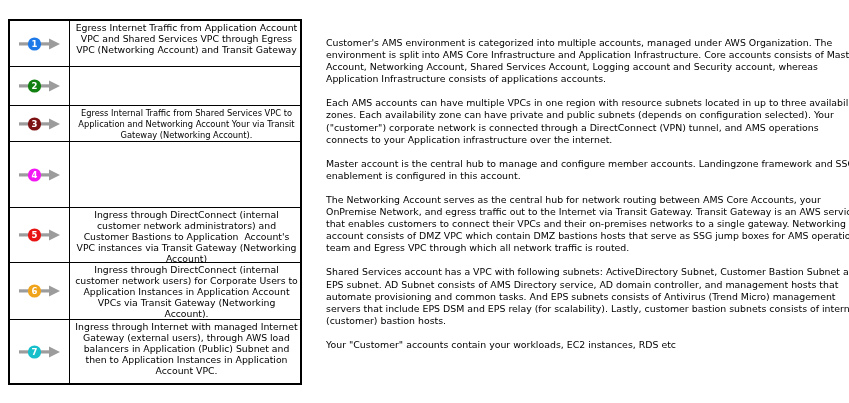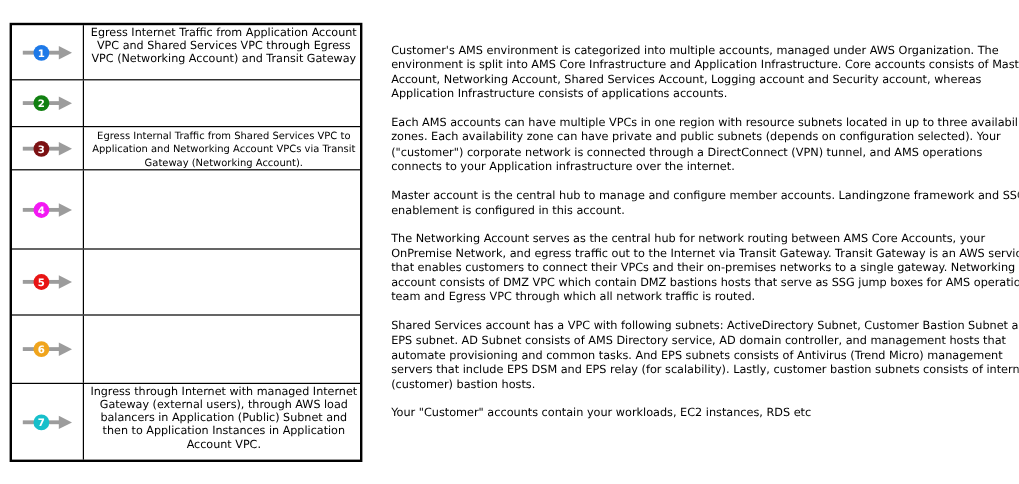--- a/index.html
+++ b/index.html
@@ -114,51 +114,53 @@
       </div>
       <div class="legend-row">
         <div class="icon-cell">
           <svg class="arrow-icon" width="44" height="18" viewBox="0 0 44 18">
             <rect class="shaft" x="1" y="7.3" width="31" height="3.2"></rect>
             <polygon class="head" points="31,3.4 42,9 31,14.6"></polygon>
             <circle cx="16.5" cy="9" r="6.6" fill="#7c1113"></circle>
             <text x="16.5" y="12.1" class="circle-num">3</text>
           </svg>
         </div>
-        <div class="text-cell">Egress Internal Traffic from Shared Services VPC to Application and Networking Account VPCs via Transit Gateway (Networking Account).</div>
+        <div class="text-cell">Egress Internal Traffic from Shared Services VPC to Application and Networking Account Your via Transit Gateway (Networking Account).</div>
       </div>
       <div class="legend-row">
         <div class="icon-cell">
           <svg class="arrow-icon" width="44" height="18" viewBox="0 0 44 18">
             <rect class="shaft" x="1" y="7.3" width="31" height="3.2"></rect>
             <polygon class="head" points="31,3.4 42,9 31,14.6"></polygon>
             <circle cx="16.5" cy="9" r="6.6" fill="#f318f3"></circle>
             <text x="16.5" y="12.1" class="circle-num">4</text>
           </svg>
         </div>
       </div>
       <div class="legend-row">
         <div class="icon-cell">
           <svg class="arrow-icon" width="44" height="18" viewBox="0 0 44 18">
             <rect class="shaft" x="1" y="7.3" width="31" height="3.2"></rect>
             <polygon class="head" points="31,3.4 42,9 31,14.6"></polygon>
             <circle cx="16.5" cy="9" r="6.6" fill="#e81414"></circle>
             <text x="16.5" y="12.1" class="circle-num">5</text>
           </svg>
         </div>
+        <div class="text-cell">Ingress through DirectConnect (internal customer network administrators) and Customer Bastions to Application  Account's VPC instances via Transit Gateway (Networking Account)</div>
       </div>
       <div class="legend-row">
         <div class="icon-cell">
           <svg class="arrow-icon" width="44" height="18" viewBox="0 0 44 18">
             <rect class="shaft" x="1" y="7.3" width="31" height="3.2"></rect>
             <polygon class="head" points="31,3.4 42,9 31,14.6"></polygon>
             <circle cx="16.5" cy="9" r="6.6" fill="#f0a41c"></circle>
             <text x="16.5" y="12.1" class="circle-num">6</text>
           </svg>
         </div>
+        <div class="text-cell">Ingress through DirectConnect (internal customer network users) for Corporate Users to Application Instances in Application Account VPCs via Transit Gateway (Networking Account).</div>
       </div>
       <div class="legend-row">
         <div class="icon-cell">
           <svg class="arrow-icon" width="44" height="18" viewBox="0 0 44 18">
             <rect class="shaft" x="1" y="7.3" width="31" height="3.2"></rect>
             <polygon class="head" points="31,3.4 42,9 31,14.6"></polygon>
             <circle cx="16.5" cy="9" r="6.6" fill="#17bfca"></circle>
             <text x="16.5" y="12.1" class="circle-num">7</text>
           </svg>
         </div>

